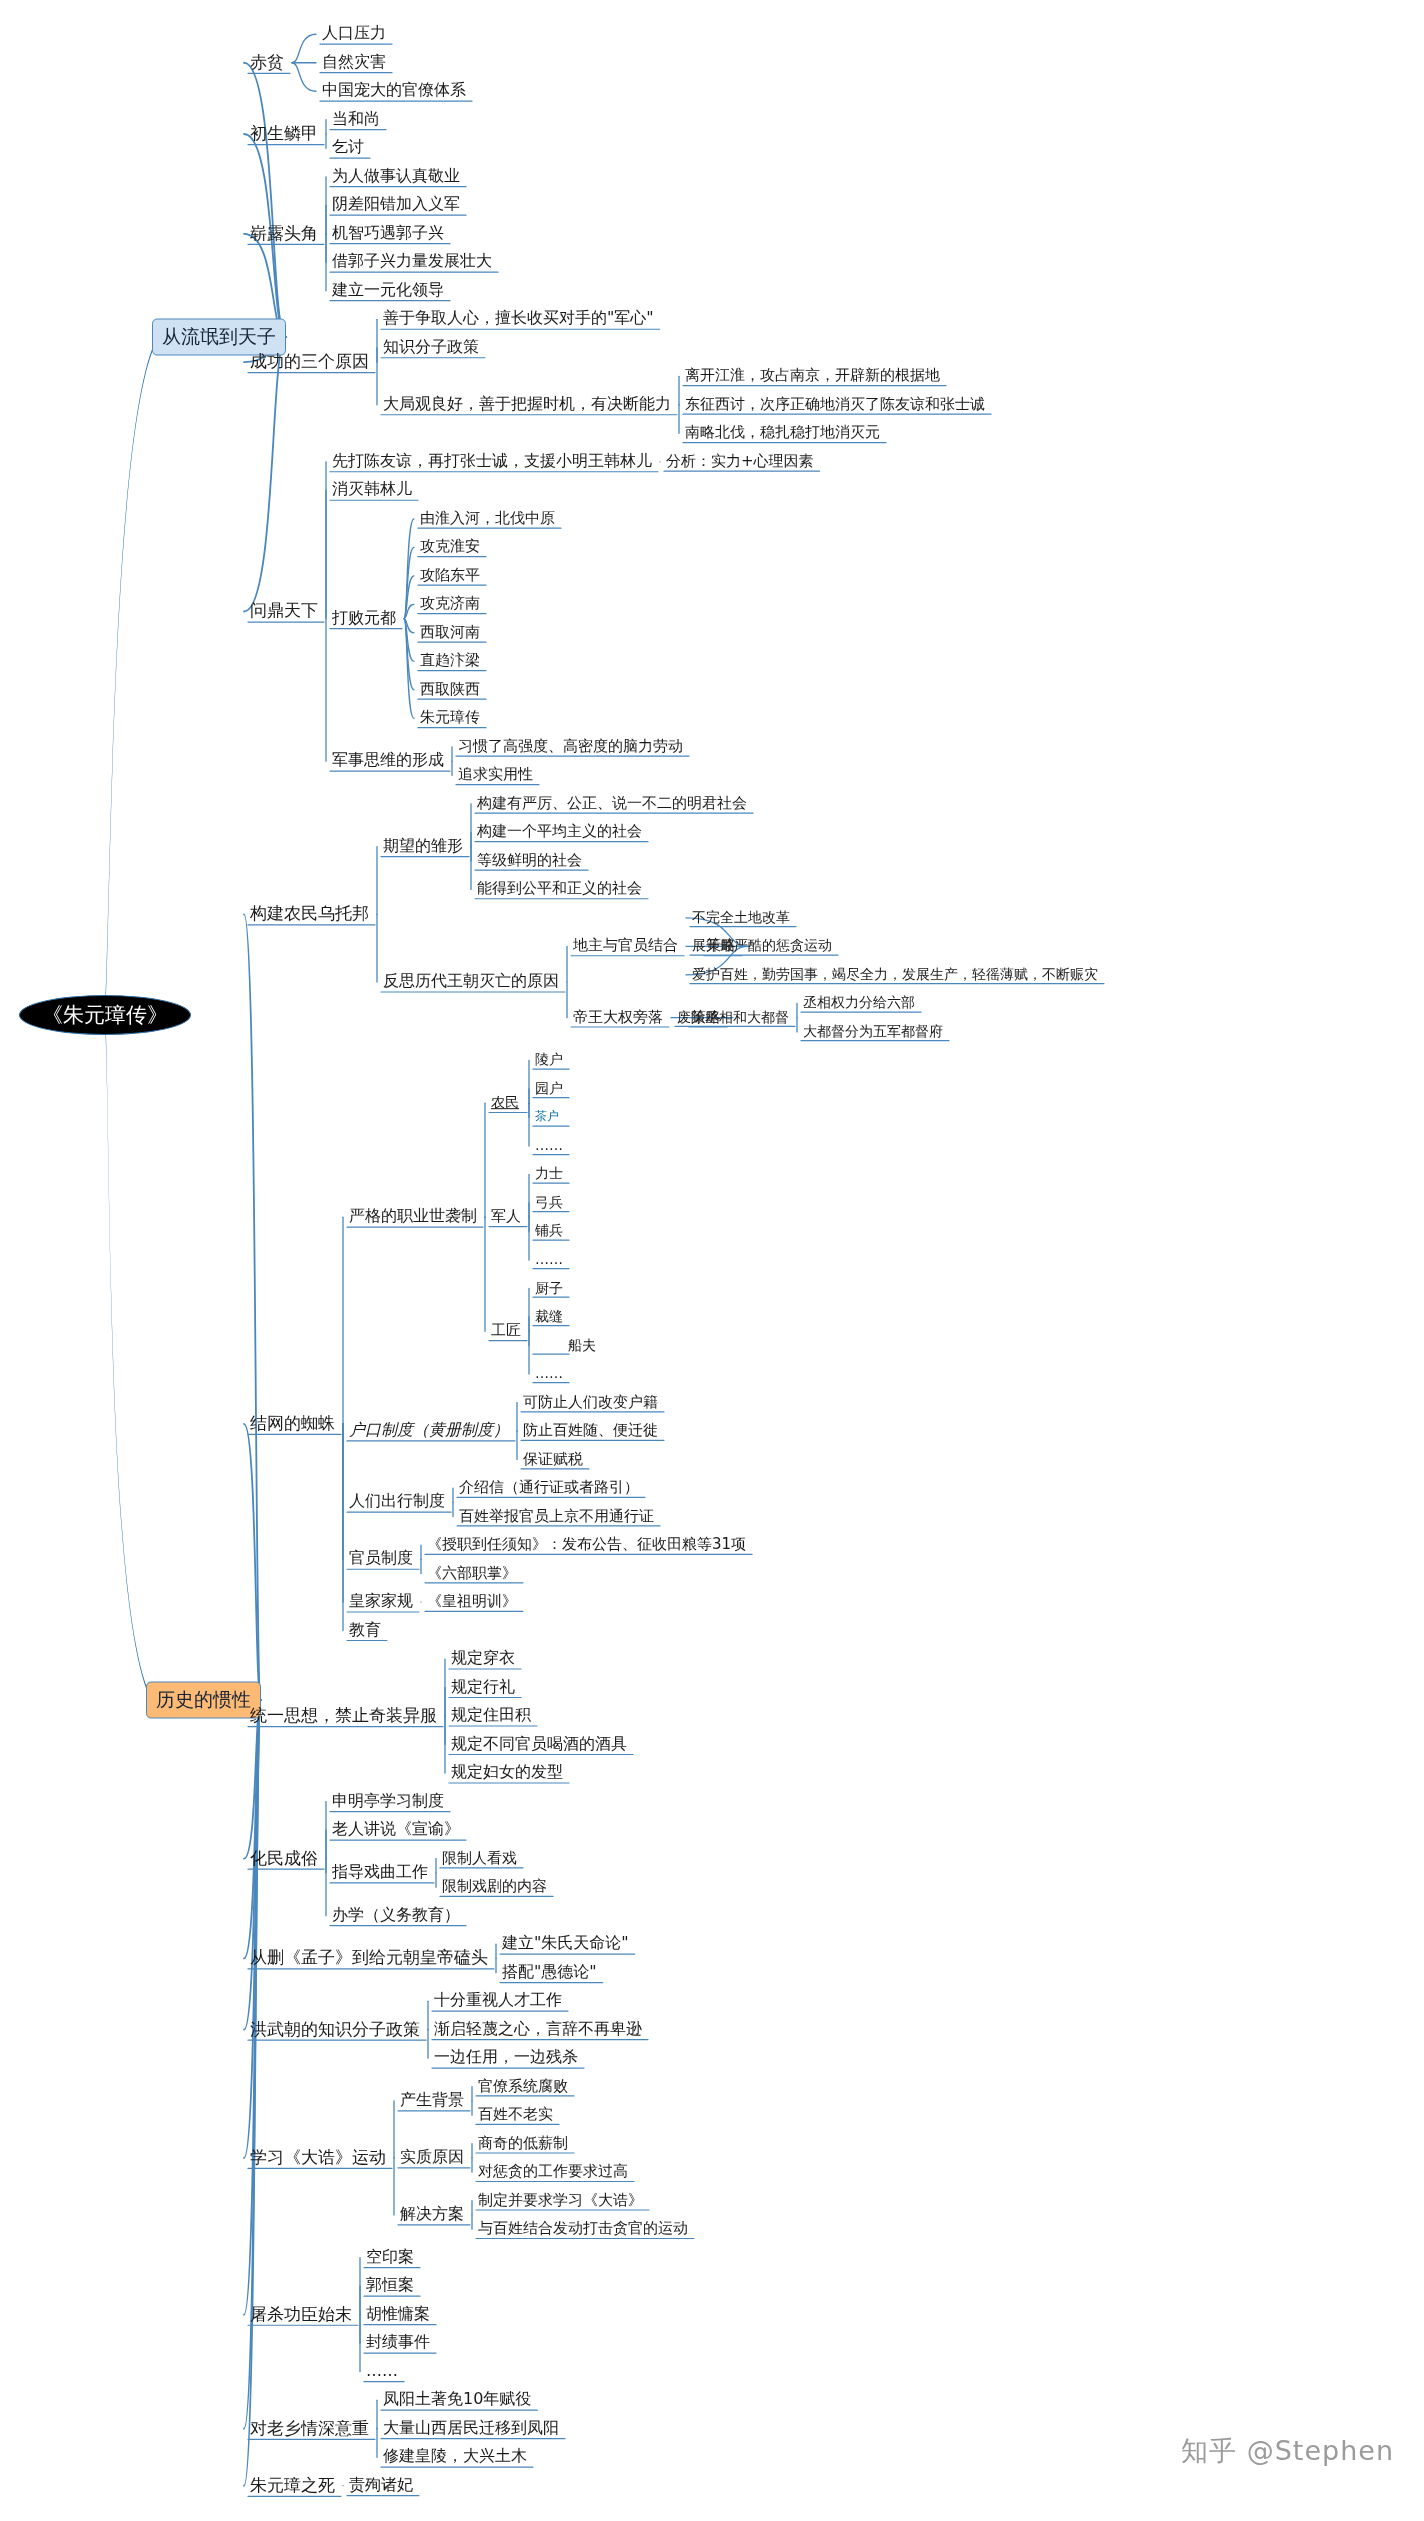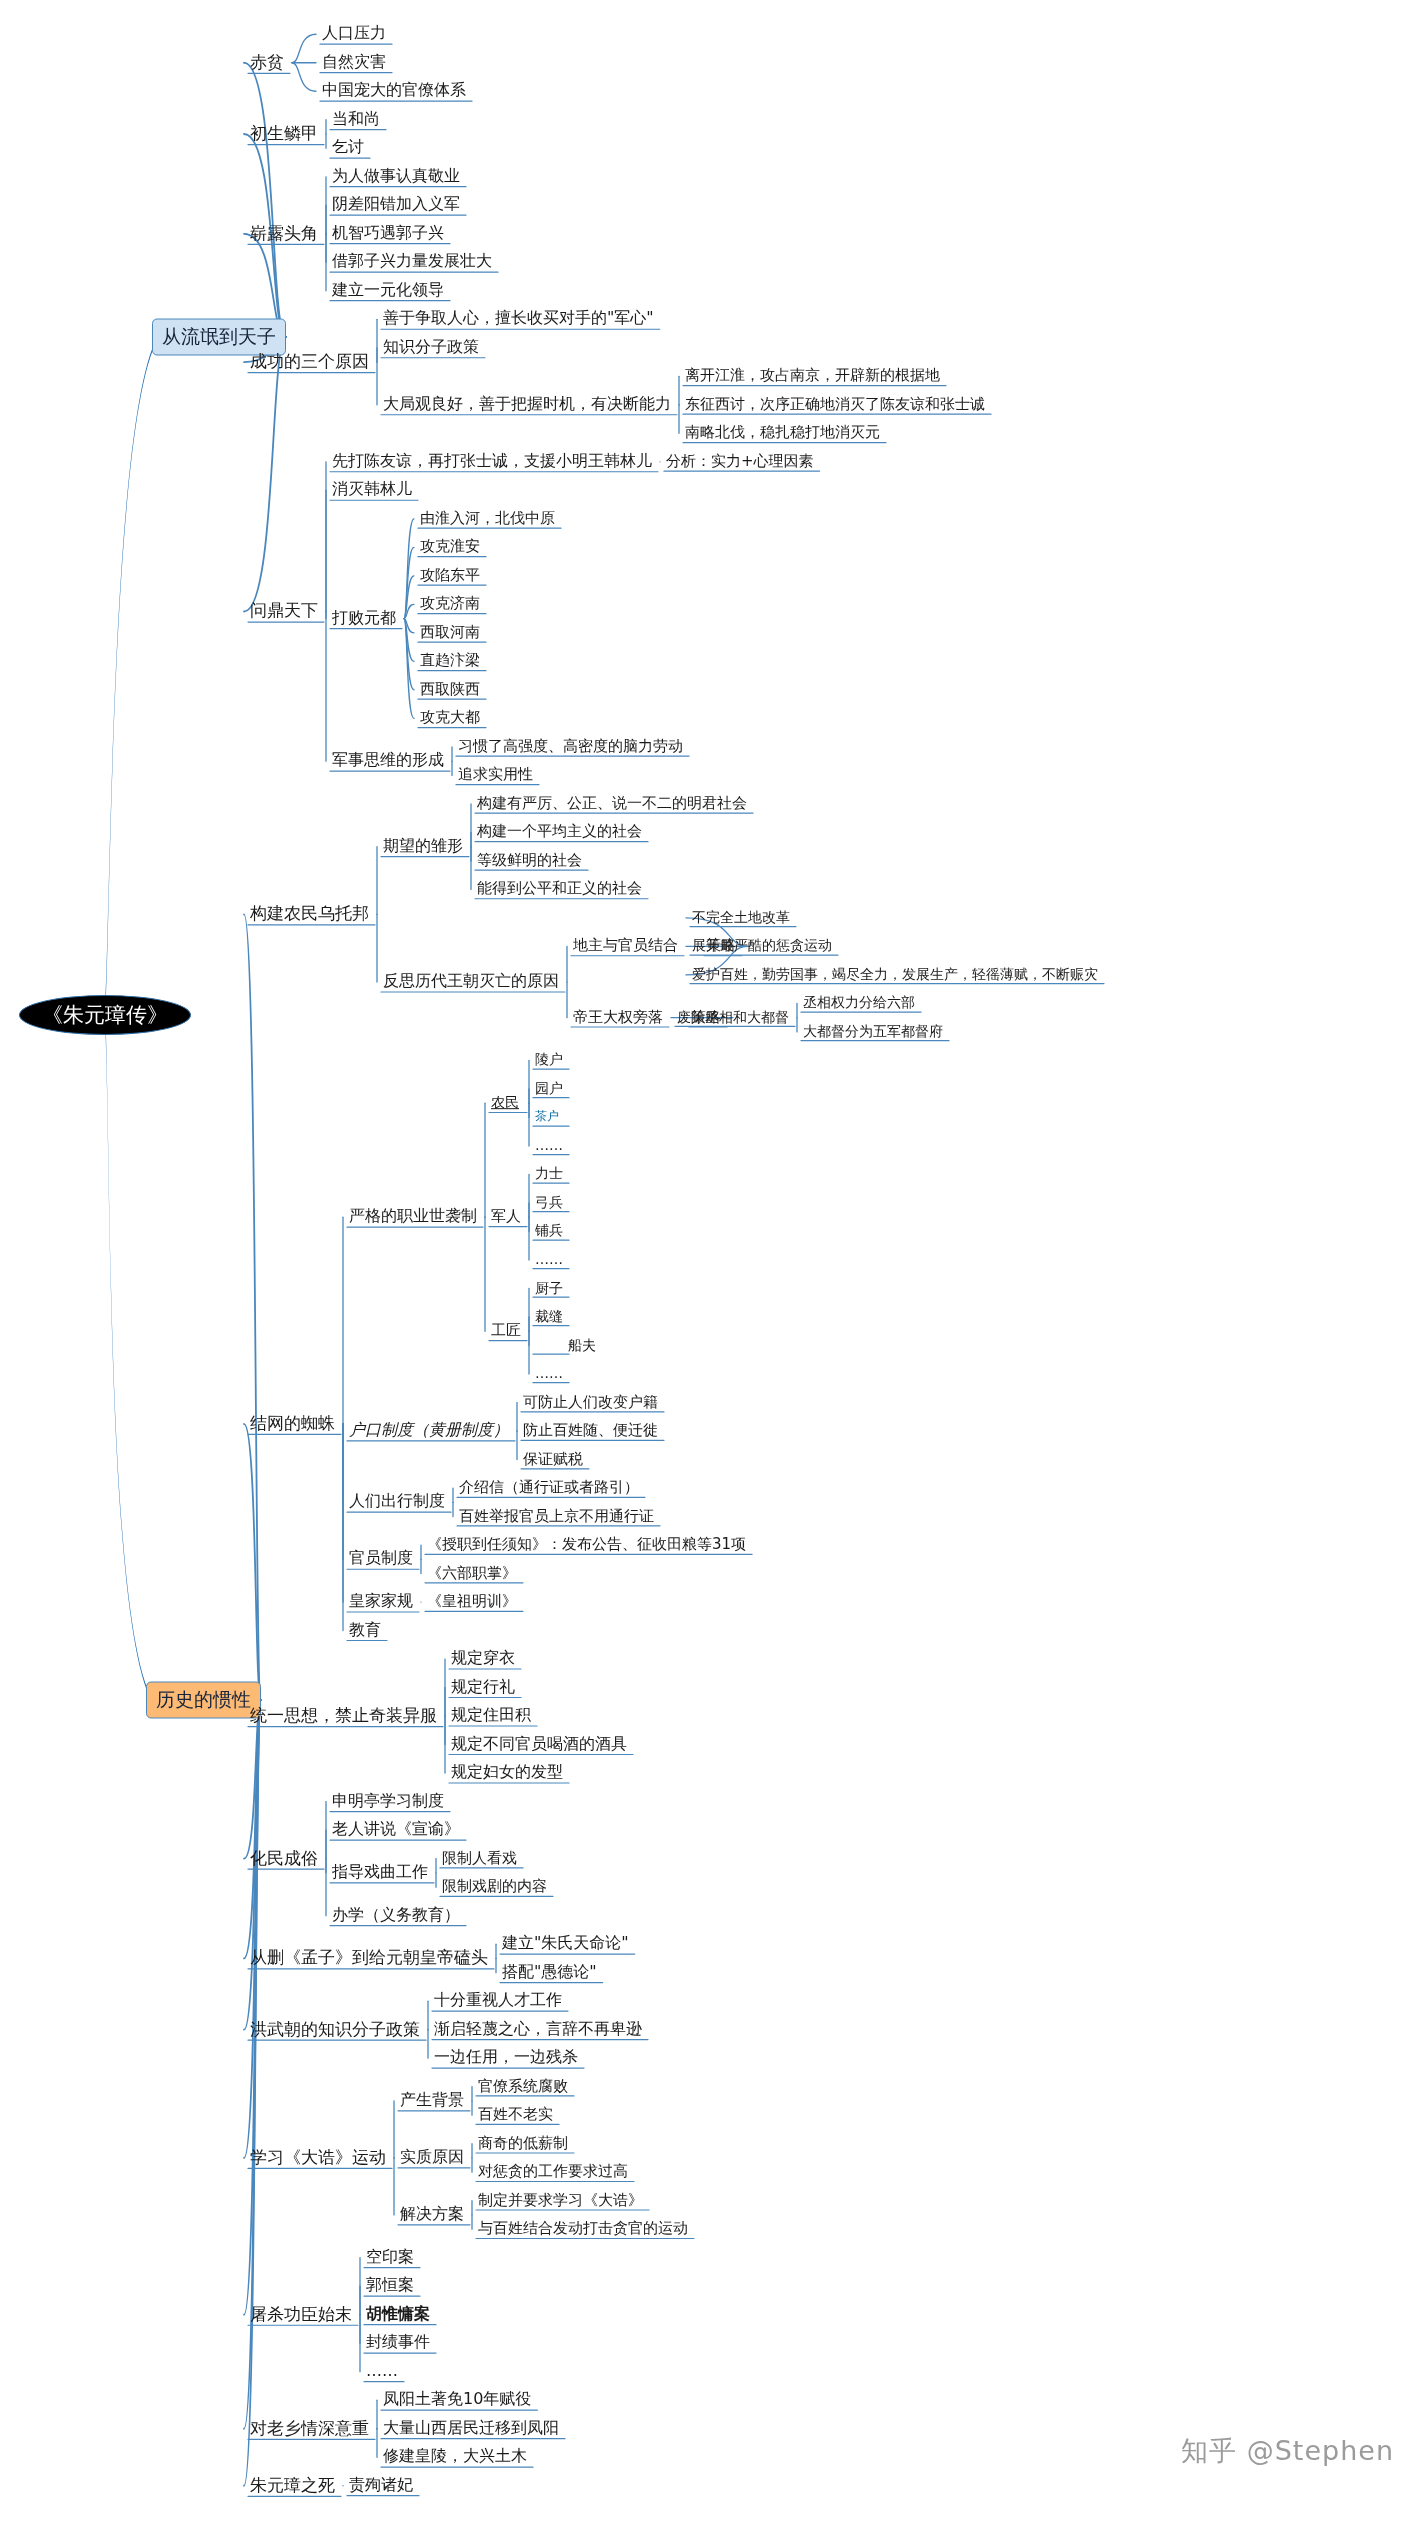--- a/index.html
+++ b/index.html
@@ -358,21 +358,21 @@
       <div class="node lvl4" style="left: 664px; top: 461.839px; font-size: 15px; color: rgb(26, 26, 26);">分析：实力+心理因素</div>
       <div class="node lvl3" style="left: 330px; top: 490.345px; font-size: 16px; color: rgb(26, 26, 26);">消灭韩林儿</div>
       <div class="node lvl3" style="left: 330px; top: 618.621px; font-size: 16px; color: rgb(26, 26, 26);">打败元都</div>
       <div class="node lvl4" style="left: 418px; top: 518.851px; font-size: 15px; color: rgb(26, 26, 26);">由淮入河，北伐中原</div>
       <div class="node lvl4" style="left: 418px; top: 547.356px; font-size: 15px; color: rgb(26, 26, 26);">攻克淮安</div>
       <div class="node lvl4" style="left: 418px; top: 575.862px; font-size: 15px; color: rgb(26, 26, 26);">攻陷东平</div>
       <div class="node lvl4" style="left: 418px; top: 604.368px; font-size: 15px; color: rgb(26, 26, 26);">攻克济南</div>
       <div class="node lvl4" style="left: 418px; top: 632.874px; font-size: 15px; color: rgb(26, 26, 26);">西取河南</div>
       <div class="node lvl4" style="left: 418px; top: 661.379px; font-size: 15px; color: rgb(26, 26, 26);">直趋汴梁</div>
       <div class="node lvl4" style="left: 418px; top: 689.885px; font-size: 15px; color: rgb(26, 26, 26);">西取陕西</div>
-      <div class="node lvl4" style="left: 418px; top: 718.391px; font-size: 15px; color: rgb(26, 26, 26);">攻克大都</div>
+      <div class="node lvl4" style="left: 418px; top: 718.391px; font-size: 15px; color: rgb(26, 26, 26);">朱元璋传</div>
       <div class="node lvl3" style="left: 330px; top: 761.149px; font-size: 16px; color: rgb(26, 26, 26);">军事思维的形成</div>
       <div class="node lvl4" style="left: 456px; top: 746.897px; font-size: 15px; color: rgb(26, 26, 26);">习惯了高强度、高密度的脑力劳动</div>
       <div class="node lvl4" style="left: 456px; top: 775.402px; font-size: 15px; color: rgb(26, 26, 26);">追求实用性</div>
       <div class="lvl1" style="left: 146px; top: 1700.06px; font-size: 19px; background: #fdba74; border-color: rgb(74, 135, 189);">历史的惯性</div>
       <div class="node lvl2" style="left: 248px; top: 914.368px; font-size: 17px; color: rgb(26, 26, 26);">构建农民乌托邦</div>
       <div class="node lvl3" style="left: 381px; top: 846.667px; font-size: 16px; color: rgb(26, 26, 26);">期望的雏形</div>
       <div class="node lvl4" style="left: 475px; top: 803.908px; font-size: 15px; color: rgb(26, 26, 26);">构建有严厉、公正、说一不二的明君社会</div>
       <div class="node lvl4" style="left: 475px; top: 832.414px; font-size: 15px; color: rgb(26, 26, 26);">构建一个平均主义的社会</div>
       <div class="node lvl4" style="left: 475px; top: 860.92px; font-size: 15px; color: rgb(26, 26, 26);">等级鲜明的社会</div>
       <div class="node lvl4" style="left: 475px; top: 889.425px; font-size: 15px; color: rgb(26, 26, 26);">能得到公平和正义的社会</div>
@@ -443,21 +443,21 @@
       <div class="node lvl4" style="left: 476px; top: 2115.17px; font-size: 15px; color: rgb(26, 26, 26);">百姓不老实</div>
       <div class="node lvl3" style="left: 398px; top: 2157.93px; font-size: 16px; color: rgb(26, 26, 26);">实质原因</div>
       <div class="node lvl4" style="left: 476px; top: 2143.68px; font-size: 15px; color: rgb(26, 26, 26);">商奇的低薪制</div>
       <div class="node lvl4" style="left: 476px; top: 2172.18px; font-size: 15px; color: rgb(26, 26, 26);">对惩贪的工作要求过高</div>
       <div class="node lvl3" style="left: 398px; top: 2214.94px; font-size: 16px; color: rgb(26, 26, 26);">解决方案</div>
       <div class="node lvl4" style="left: 476px; top: 2200.69px; font-size: 15px; color: rgb(26, 26, 26);">制定并要求学习《大诰》</div>
       <div class="node lvl4" style="left: 476px; top: 2229.2px; font-size: 15px; color: rgb(26, 26, 26);">与百姓结合发动打击贪官的运动</div>
       <div class="node lvl2" style="left: 248px; top: 2314.71px; font-size: 17px; color: rgb(26, 26, 26);">屠杀功臣始末</div>
       <div class="node lvl3" style="left: 364px; top: 2257.7px; font-size: 16px; color: rgb(26, 26, 26);">空印案</div>
       <div class="node lvl3" style="left: 364px; top: 2286.21px; font-size: 16px; color: rgb(26, 26, 26);">郭恒案</div>
-      <div class="node lvl3" style="left: 364px; top: 2314.71px; font-size: 16px; color: rgb(26, 26, 26); font-weight: bold;">胡惟慵案</div>
+      <div class="node lvl3" style="left: 364px; top: 2314.71px; font-size: 16px; color: rgb(26, 26, 26);">胡惟慵案</div>
       <div class="node lvl3" style="left: 364px; top: 2343.22px; font-size: 16px; color: rgb(26, 26, 26);">封绩事件</div>
       <div class="node lvl3" style="left: 364px; top: 2371.72px; font-size: 16px; color: rgb(26, 26, 26);">……</div>
       <div class="node lvl2" style="left: 248px; top: 2428.74px; font-size: 17px; color: rgb(26, 26, 26);">对老乡情深意重</div>
       <div class="node lvl3" style="left: 381px; top: 2400.23px; font-size: 16px; color: rgb(26, 26, 26);">凤阳土著免10年赋役</div>
       <div class="node lvl3" style="left: 381px; top: 2428.74px; font-size: 16px; color: rgb(26, 26, 26);">大量山西居民迁移到凤阳</div>
       <div class="node lvl3" style="left: 381px; top: 2457.24px; font-size: 16px; color: rgb(26, 26, 26);">修建皇陵，大兴土木</div>
       <div class="node lvl2" style="left: 248px; top: 2485.75px; font-size: 17px; color: rgb(26, 26, 26);">朱元璋之死</div>
       <div class="node lvl3" style="left: 347px; top: 2485.75px; font-size: 16px; color: rgb(26, 26, 26);">责殉诸妃</div>
     </div>
   <div class="watermark">知乎 @Stephen</div>

